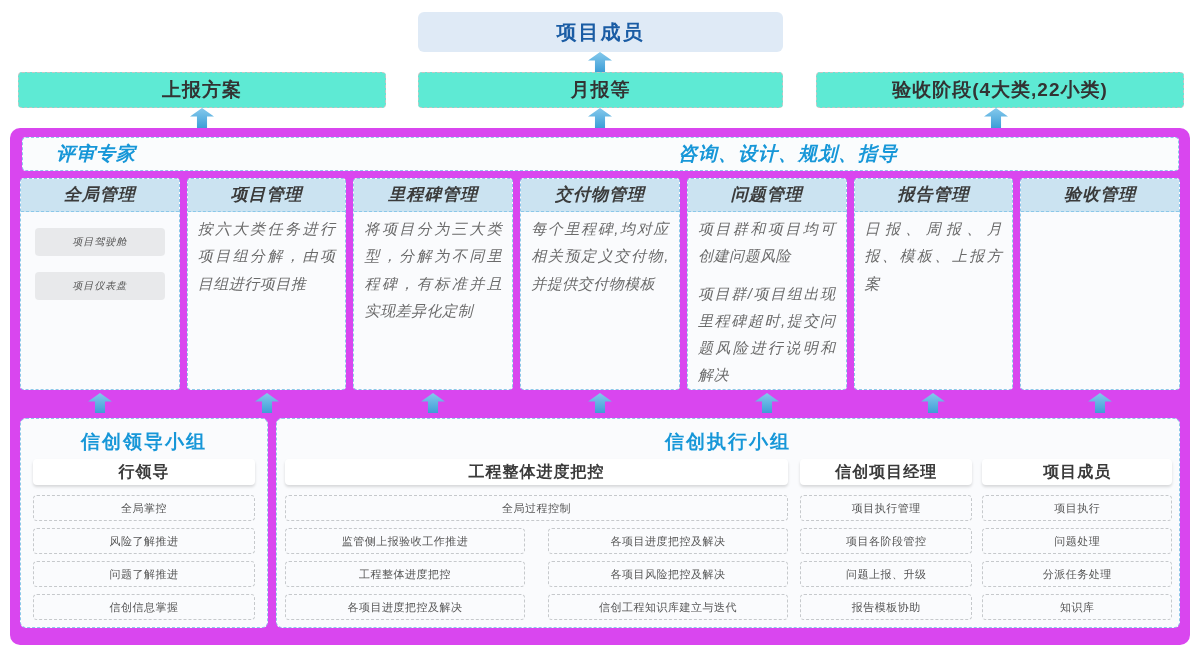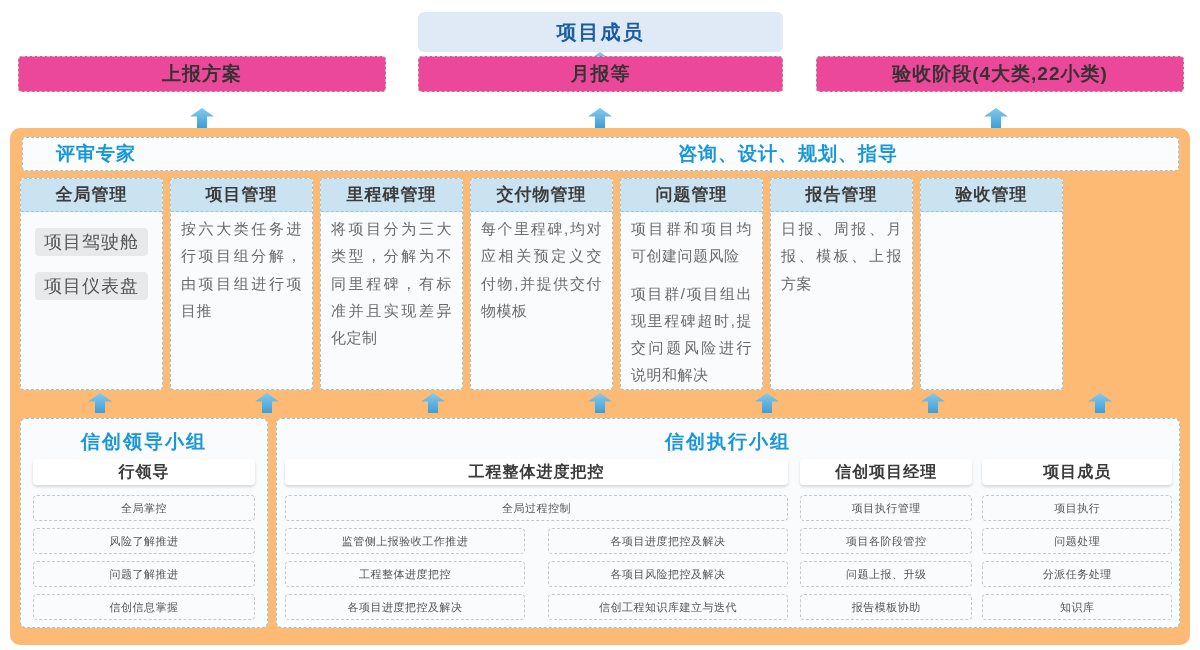--- a/index.html
+++ b/index.html
@@ -6,53 +6,53 @@
   html,body { width:1200px; height:650px; background:#ffffff;
     font-family:"Liberation Sans", sans-serif; }
   .canvas { position:relative; width:1200px; height:650px; background:#fff; overflow:hidden; }
 
   
   .regulator { position:absolute; left:418px; top:12px; width:365px; height:40px;
     background:#dfeaf6; border-radius:6px; color:#1a5ca4; font-size:20px; font-weight:bold;
     text-align:center; line-height:40px; letter-spacing:2px; }
 
   
-  .report-box { position:absolute; top:56px; height:36px; background:#ec4899;
+  .report-box { position:absolute; top:72px; height:36px; background:#5eead4;
     border:1px dashed #c3c3c3; border-radius:4px; color:#333; font-size:19px; font-weight:bold;
     text-align:center; line-height:34px; letter-spacing:1px; }
 
   
   .arrow { position:absolute; width:24px; height:20px;
     background:linear-gradient(180deg,#85c9ec 0%,#3d9ed7 100%);
     clip-path:polygon(50% 0, 100% 42%, 71% 42%, 71% 100%, 29% 100%, 29% 42%, 0 42%); }
 
   
   .container { position:absolute; left:10px; top:128px; width:1180px; height:517px;
-    background:#fdba74; border-radius:10px; }
+    background:#d946ef; border-radius:10px;font-style:italic; }
 
   .header-dashed { position:absolute; left:12px; top:9px; width:1157px; height:34px;
     border:1px dashed #8cc8e9; border-radius:4px; background:#fafcfd; }
   .hdr-label { position:absolute; top:0; line-height:32px; color:#1797d8;
     font-size:19px; font-weight:bold; letter-spacing:1px; white-space:nowrap; }
   .hdr-left { left:33px; }
   .hdr-right { left:655px; }
 
   
-  .columns { position:absolute; left:10px; top:50px; width:1043px; height:212px;
+  .columns { position:absolute; left:10px; top:50px; width:1160px; height:212px;
     display:flex; gap:7px; }
   .col { flex:1; border:1px dashed #8cc8e9; border-radius:4px; background:#fafbfd;
     overflow:hidden; }
   .col-h { height:33px; background:#cbe3f1; border-bottom:1px dashed #8cc8e9;
     color:#3b3b3b; font-size:17px; font-weight:bold; text-align:center; line-height:32px;
     letter-spacing:1px; }
   .col-b { padding:3px 10px; color:#6b6b6b; font-size:15px; line-height:1.82;
     text-align:justify; letter-spacing:0.5px; }
   .col-b p { margin:0 0 10px; }
   .pill { margin:16px 14px 0; height:28px; background:#e8e9eb; border-radius:4px;
-    color:#555; font-size:18px; text-align:center; line-height:28px; letter-spacing:1px; }
+    color:#555; font-size:10px; text-align:center; line-height:28px; letter-spacing:1px; }
 
   
   .group { position:absolute; top:418px; height:210px; border:1px dashed #8cc8e9;
     border-radius:6px; background:#fafbfd; }
   .group-title { margin-top:9px; text-align:center; color:#1797d8; font-size:19px;
     font-weight:bold; letter-spacing:2px; height:31px; line-height:28px; }
   .role-pill { height:26px; background:#ffffff; border-radius:4px;
     box-shadow:0 2px 3px rgba(0,0,0,0.14); color:#3a3a3a; font-size:16px; font-weight:bold;
     text-align:center; line-height:26px; letter-spacing:1px; margin-bottom:10px; }
   .item { height:26px; border:1px dashed #c6c9cc; border-radius:4px; color:#555;

